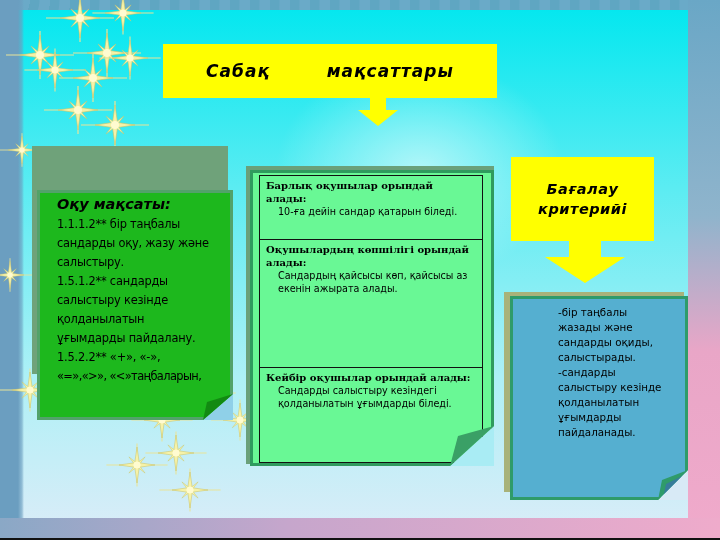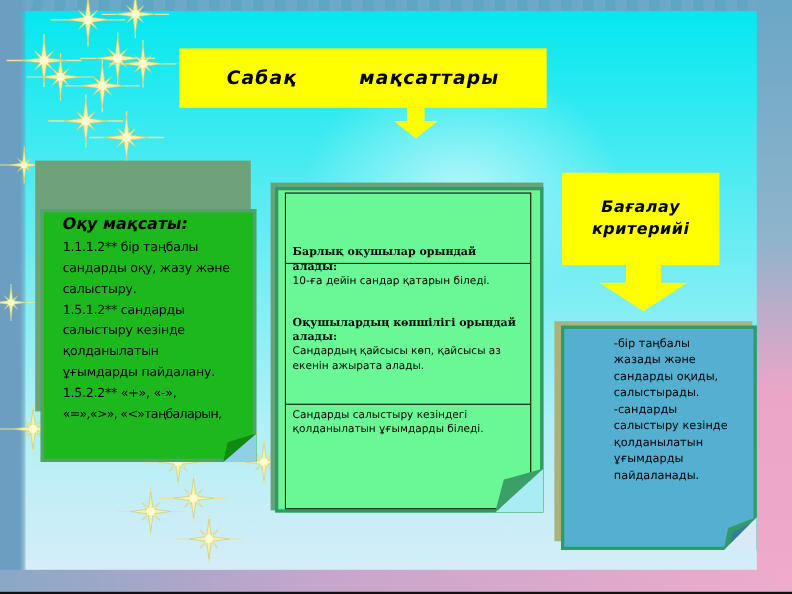--- a/index.html
+++ b/index.html
@@ -47,22 +47,22 @@
     .green-line { white-space: nowrap; letter-spacing: -0.2px; }
 
     
     .mid-shadow { position:absolute; left:246px; top:166px; width:248px; height:298px; background:#6aa07a; }
     .mid-box { position:absolute; left:250px; top:170px; width:244px; height:296px; background:#69f895;
       border: 3px solid #2f9b5e; }
     .mid-box .fold { position:absolute; right:-3px; bottom:-3px; width:44px; height:40px; }
     .mid-table { position:absolute; left:6px; top:2px; width:224px; height:288px; border:1px solid #111; }
     .mid-cell { position:absolute; left:0; width:222px; border-bottom:1px solid #111; padding:3px 6px; }
     .mid-cell:last-child { border-bottom:none; }
-    .cell-head { font-family:"DejaVu Serif", serif; font-weight:bold; font-size:10px; line-height:13px; color:#000;margin-top:44px; }
-    .cell-body { font-family:"DejaVu Sans", sans-serif; font-size:9.6px; line-height:13px; color:#000; }
+    .cell-head { font-family:"DejaVu Serif", serif; font-weight:bold; font-size:10px; line-height:13px; color:#000; }
+    .cell-body { font-family:"DejaVu Sans", sans-serif; font-size:9.6px; line-height:13px; color:#000;margin-left:12px; }
 
     
     .crit-banner { position:absolute; left:511px; top:157px; width:143px; height:84px; background:#ffff00;
       display:flex; flex-direction:column; align-items:center; justify-content:center; }
     .crit-text { font-family:"DejaVu Sans", sans-serif; font-weight:bold; font-style:italic; font-size:14.5px;
       line-height:20px; color:#000; letter-spacing: 0.5px; }
     .crit-arrow { position:absolute; left:545px; top:241px; width:80px; height:42px; }
 
     
     .blue-shadow { position:absolute; left:504px; top:292px; width:180px; height:200px; background:#a8b27a; }
@@ -257,20 +257,21 @@
     <div class="mid-table">
       <div class="mid-cell" style="top:0; height:64px;">
         <div class="cell-head">Барлық оқушылар орындай алады:</div>
         <div class="cell-body">10-ға дейін сандар қатарын біледі.</div>
       </div>
       <div class="mid-cell" style="top:64px; height:128px;">
         <div class="cell-head">Оқушылардың көпшілігі орындай алады:</div>
         <div class="cell-body">Сандардың қайсысы көп, қайсысы аз екенін ажырата алады.</div>
       </div>
       <div class="mid-cell" style="top:192px; height:94px;">
+        <div class="cell-head">Кейбір оқушылар орындай алады:</div>
         <div class="cell-body">Сандарды салыстыру кезіндегі қолданылатын ұғымдарды біледі.</div>
       </div>
     </div>
     <svg class="fold" viewBox="0 0 44 40">
       <polygon points="44,0 44,40 0,40" fill="#a9ecf4"></polygon>
       <polygon points="44,0 0,40 8,10" fill="#3aa066"></polygon>
     </svg>
   </div>
 
   <div class="crit-banner">

